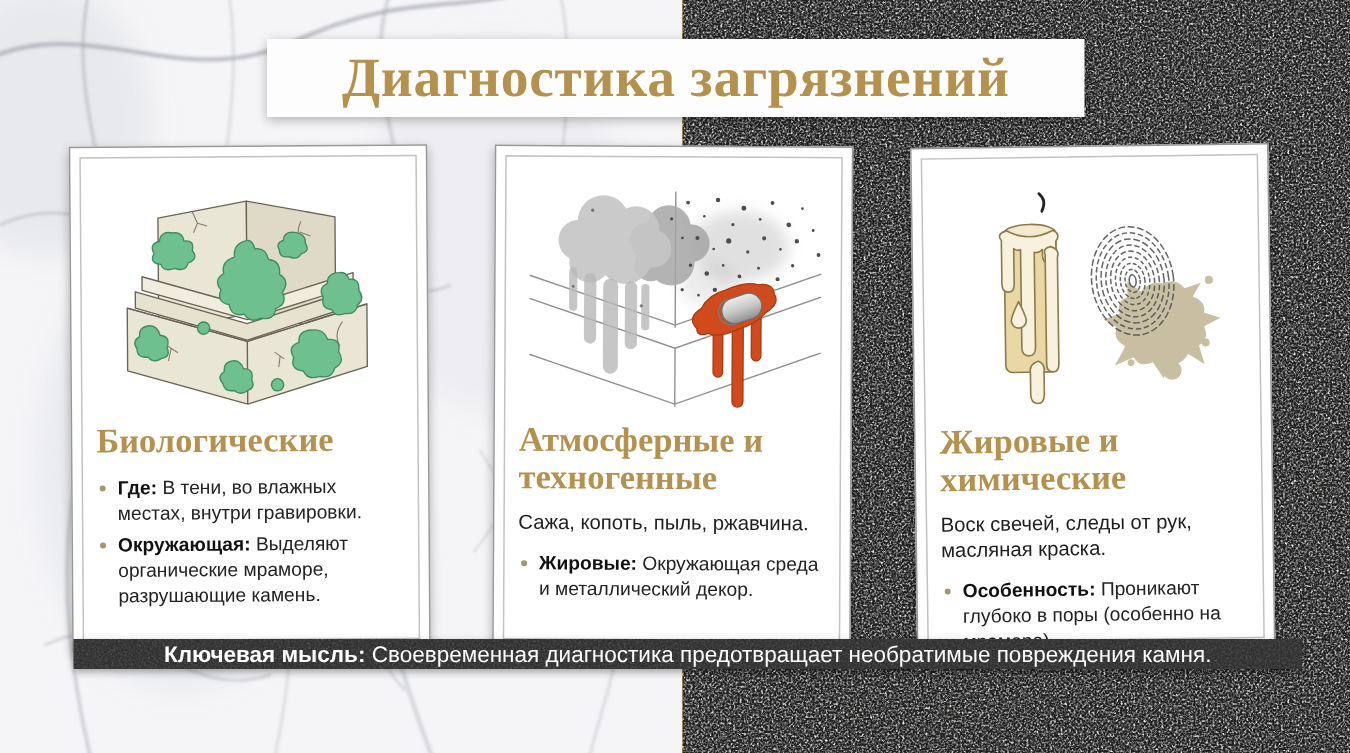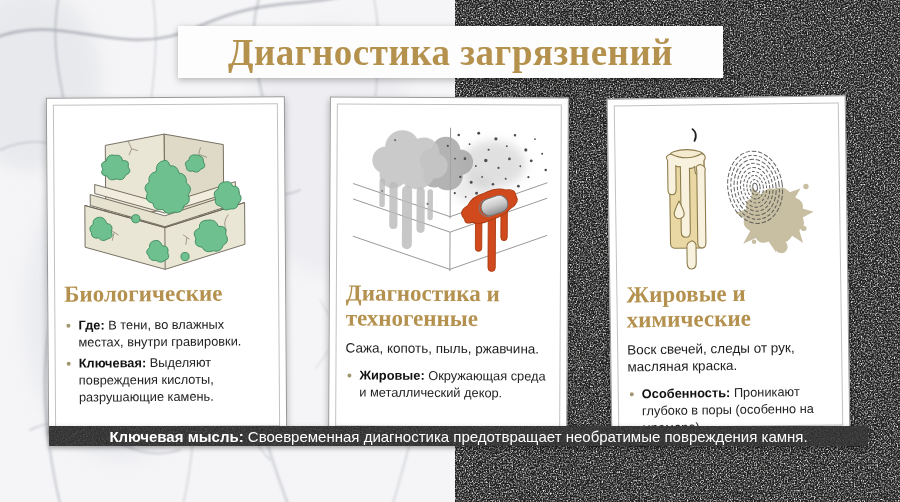--- a/index.html
+++ b/index.html
@@ -129,21 +129,21 @@
       </svg>
     </div>
     <h2 class="card-title">Биологические</h2>
     <div class="bullets">
       <div class="bullet">
         <span class="dot"></span>
         <p style="margin:0"><span class="lead">Где:</span><span> В тени, во влажных местах, внутри гравировки.</span></p>
       </div>
       <div class="bullet">
         <span class="dot"></span>
-        <p style="margin:0"><span class="lead">Ключевая:</span><span> Выделяют повреждения кислоты, разрушающие камень.</span></p>
+        <p style="margin:0"><span class="lead">Окружающая:</span><span> Выделяют органические мраморе, разрушающие камень.</span></p>
       </div>
     </div>
   </div>
 
   <div class="card card2">
     <div class="card-illo">
       <svg viewBox="0 0 239 178">
         <defs>
           <linearGradient id="g2cyl" x1="0" y1="0" x2="0" y2="1">
             <stop offset="0" stop-color="#ededed"></stop>
@@ -228,21 +228,21 @@
           <rect x="163" y="110" width="8" height="64" rx="4" fill="#d04a1d" stroke="#aa3a10" stroke-width="1"></rect>
           <rect x="177" y="104" width="7" height="36" rx="3.5" fill="#d04a1d" stroke="#aa3a10" stroke-width="1"></rect>
           <g transform="translate(170,102) rotate(-19)">
             <path d="M-36,3 q-5,-10 8,-13 q8,-8 21,-7 q16,-2 24,4 q11,2 9,10 q2,8 -10,11 q-10,6 -23,5 q-16,2 -22,-4 q-9,0 -7,-6 z" fill="#d04a1d" stroke="#aa3a10" stroke-width="1"></path>
             <rect x="-15" y="-10" width="30" height="19" rx="9.5" fill="url(#g2cyl)" stroke="#6f6f6f" stroke-width="1"></rect>
             <path d="M-8,-10 a9.5,9.5 0 0 0 0,19" fill="none" stroke="#7d7d7d" stroke-width="1"></path>
           </g>
         </g>
       </svg>
     </div>
-    <h2 class="card-title">Диагностика и техногенные</h2>
+    <h2 class="card-title">Атмосферные и техногенные</h2>
     <p class="card-sub">Сажа, копоть, пыль, ржавчина.</p>
     <div class="bullets">
       <div class="bullet">
         <span class="dot"></span>
         <p style="margin:0"><span class="lead">Жировые:</span><span> Окружающая среда и металлический декор.</span></p>
       </div>
     </div>
   </div>
 
   <div class="card card3">

